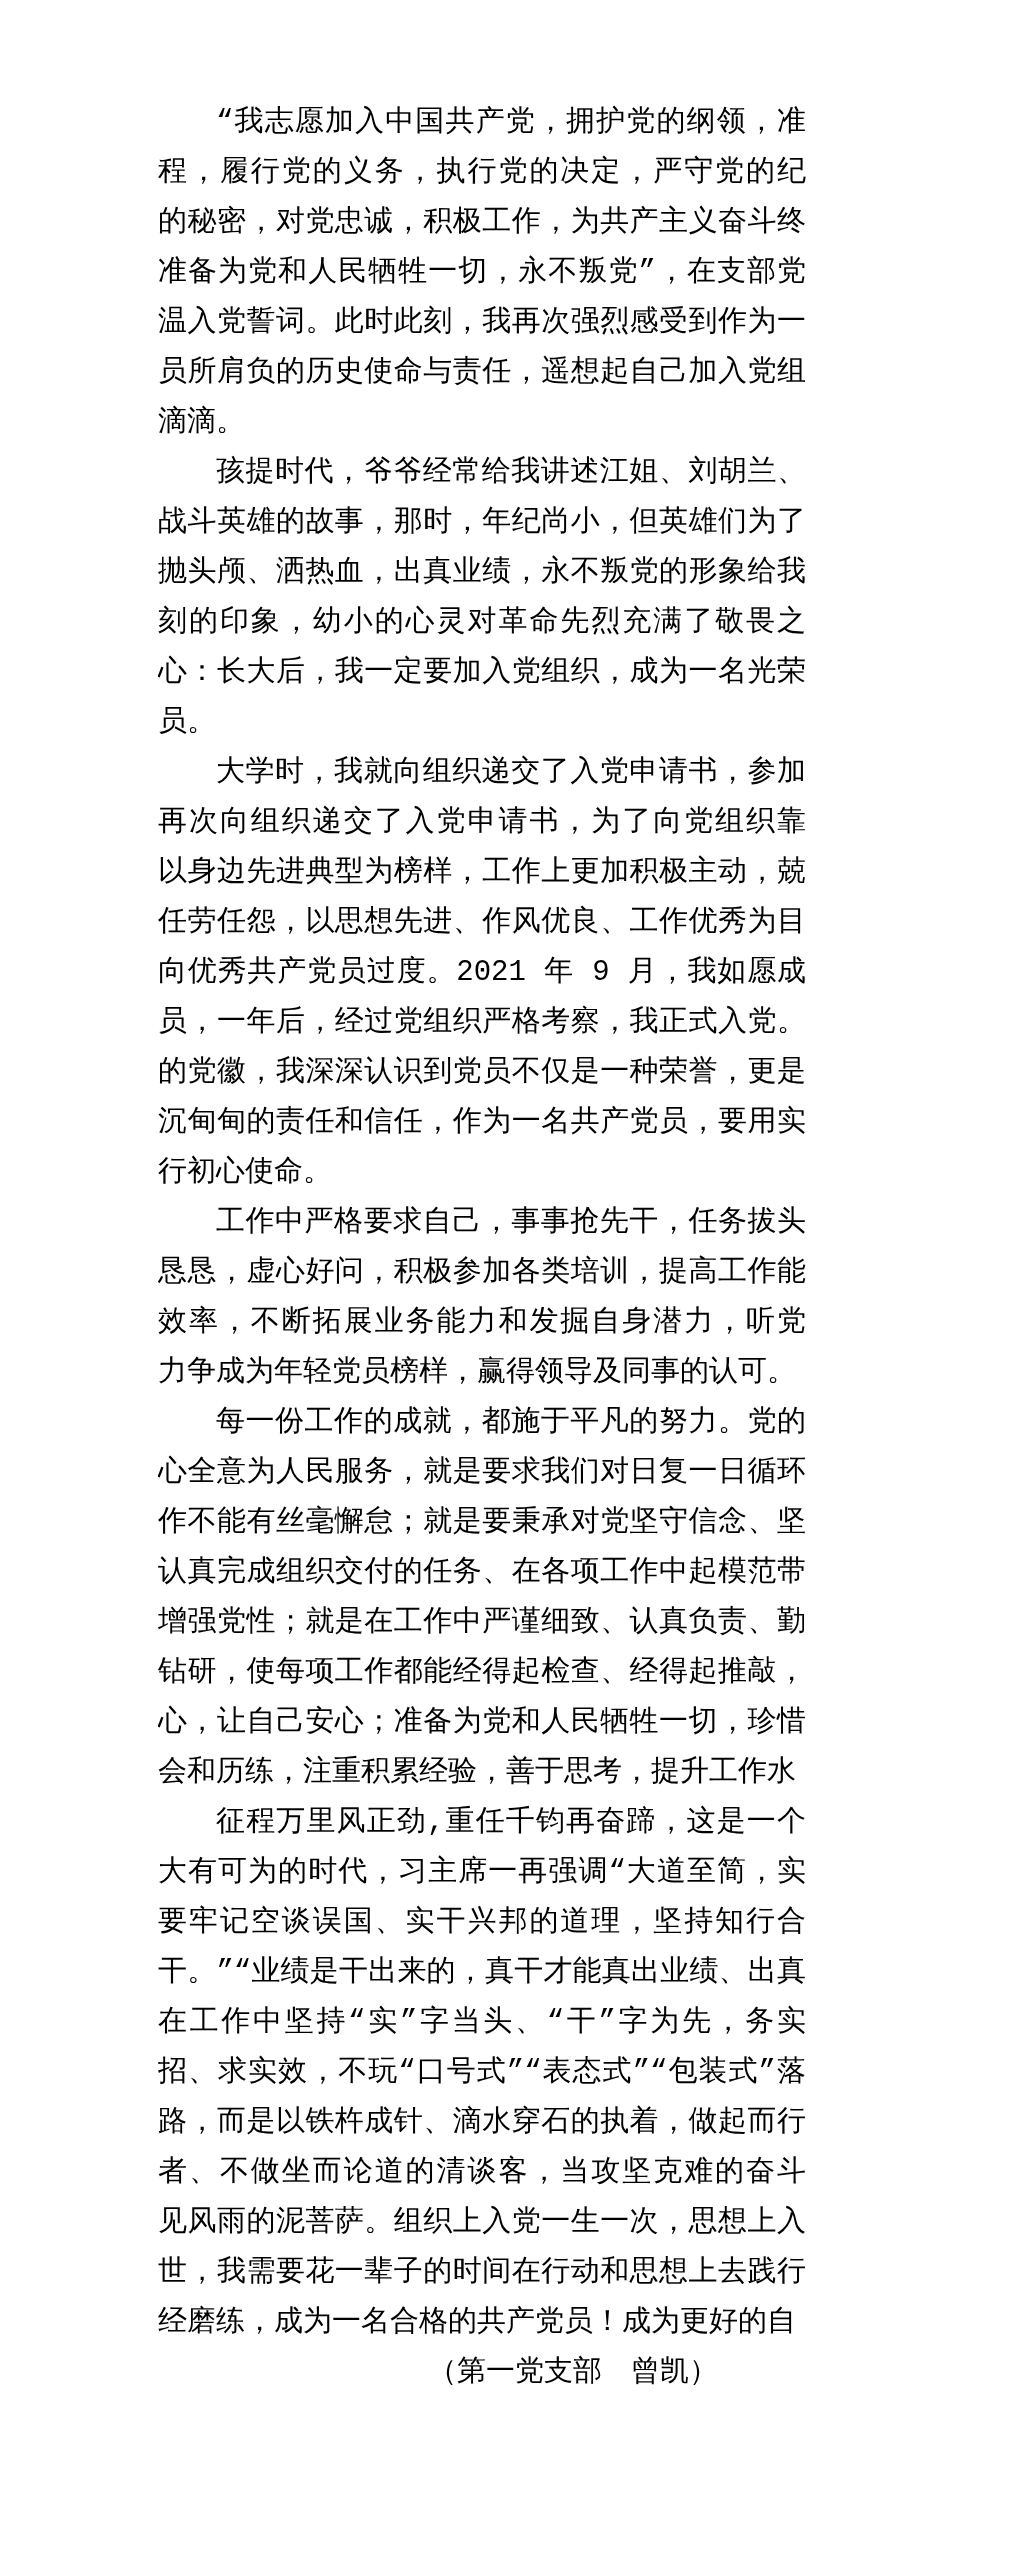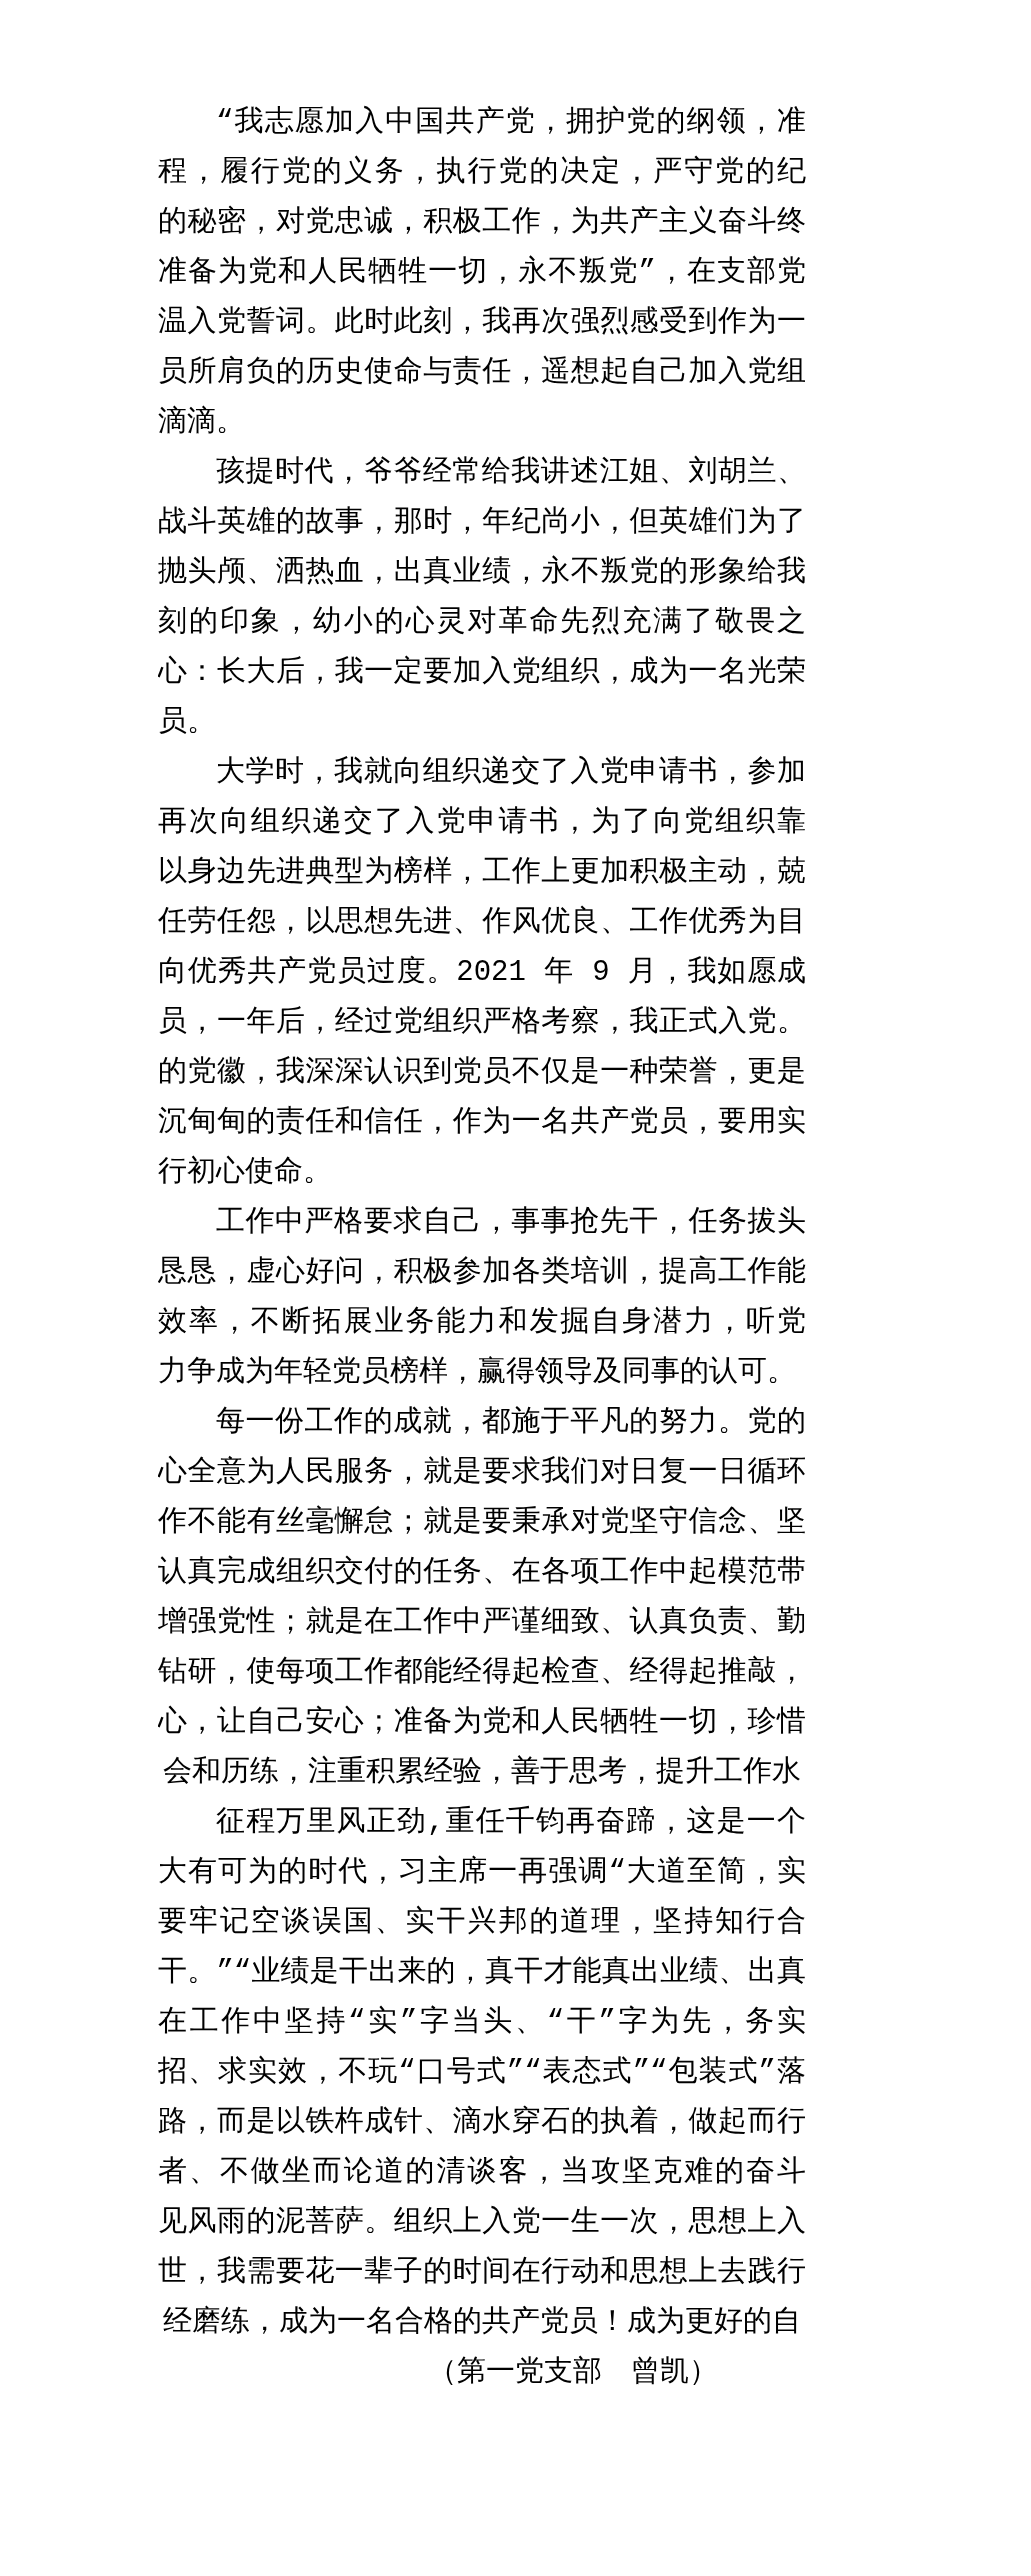--- a/index.html
+++ b/index.html
@@ -29,21 +29,21 @@
     text-align: justify;
     text-align-last: justify;
     letter-spacing: 0;
   }
   
   .line.first {
     text-indent: 2em;
   }
   
   .line.last {
-    text-align: center;
+    text-align: left;
     text-align-last: left;
   }
   
   .line.first-short {
     text-indent: 2em;
     text-align: left;
     text-align-last: left;
   }
   
   .line.sig {

